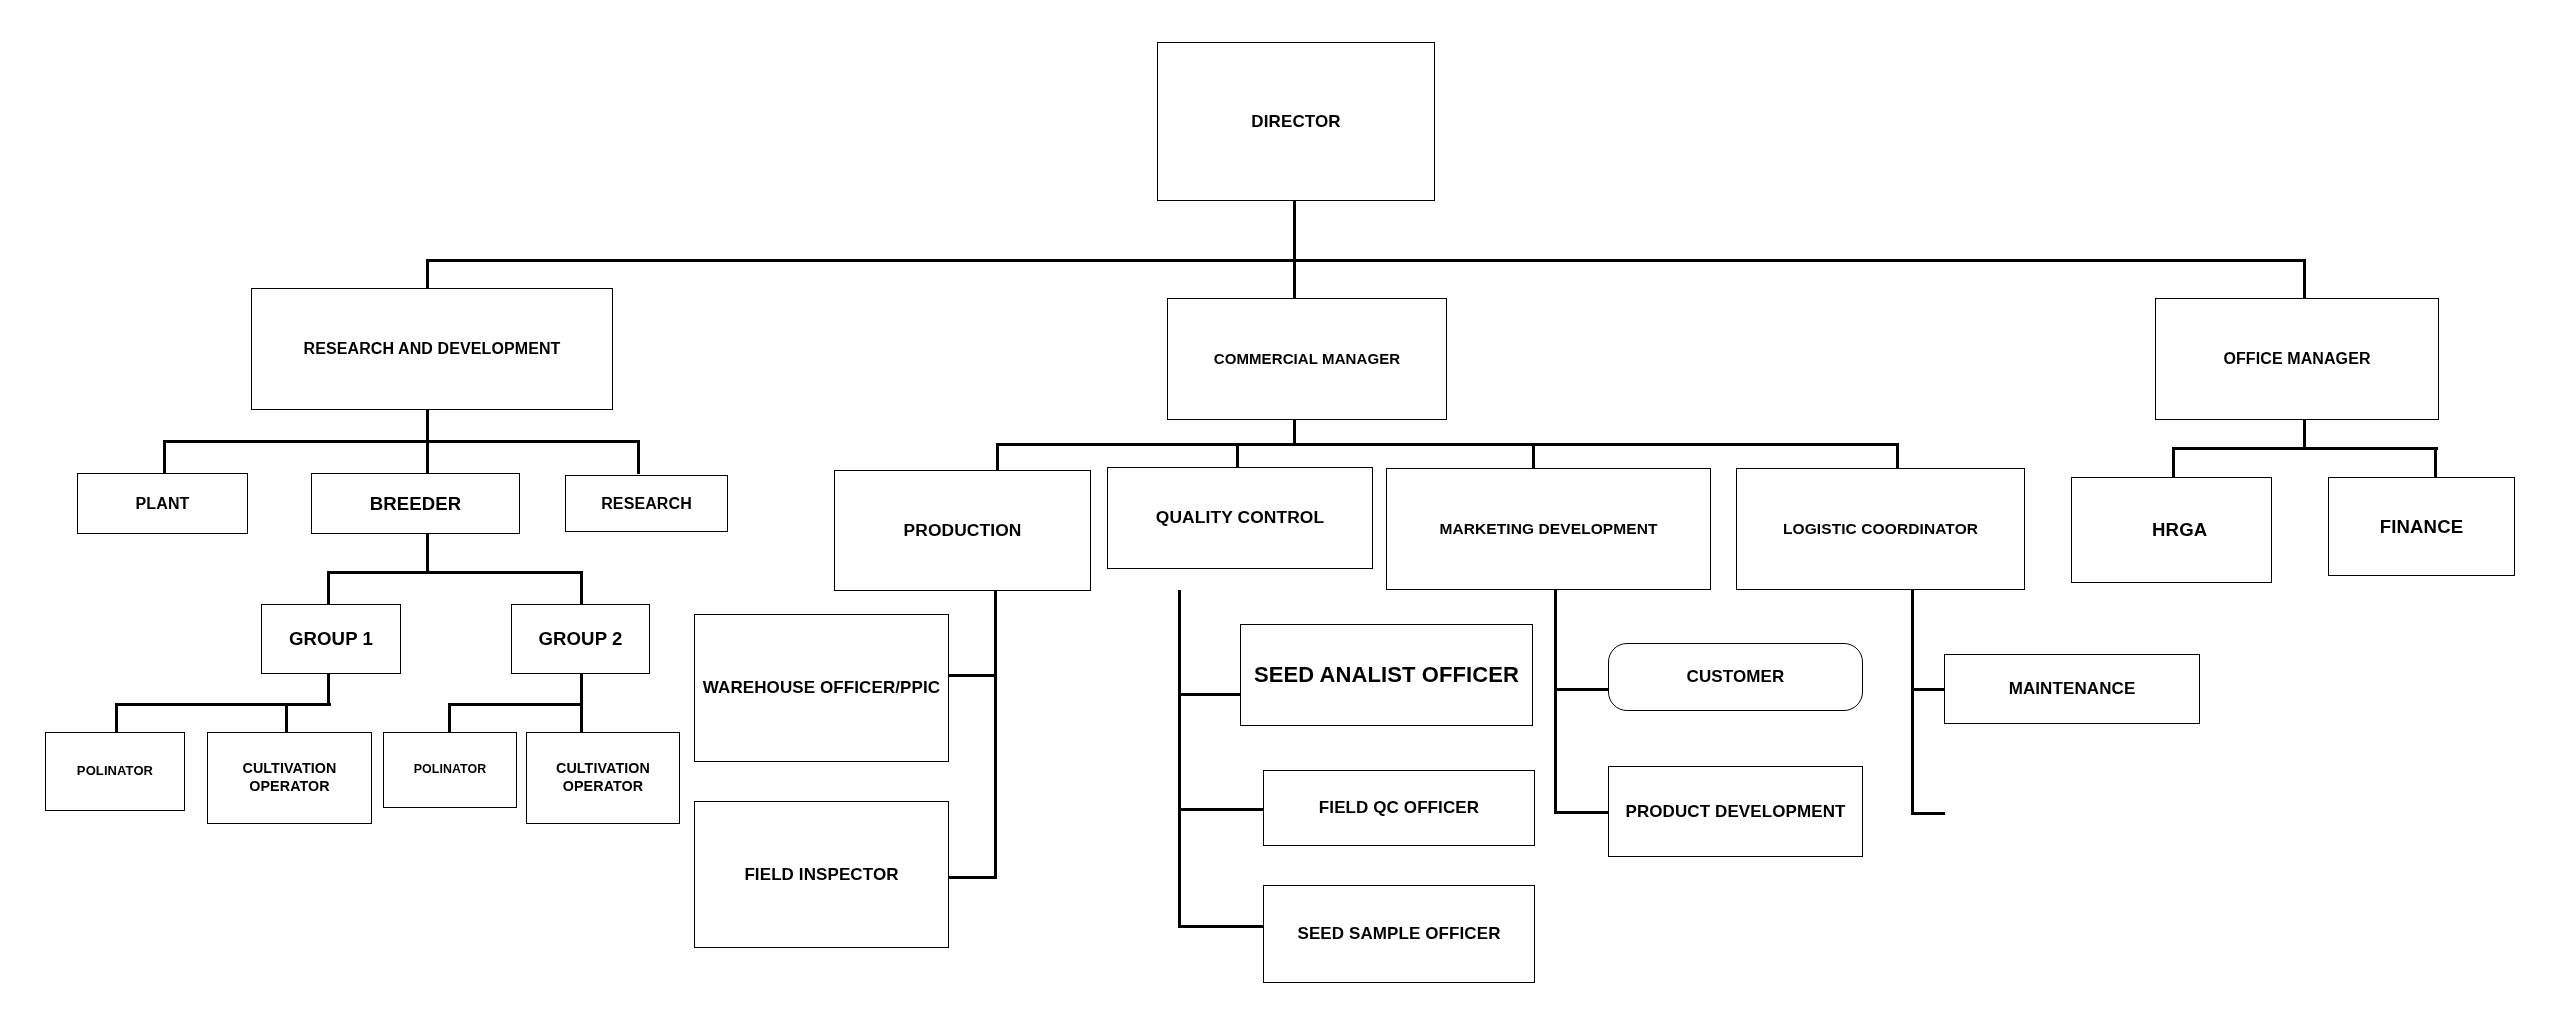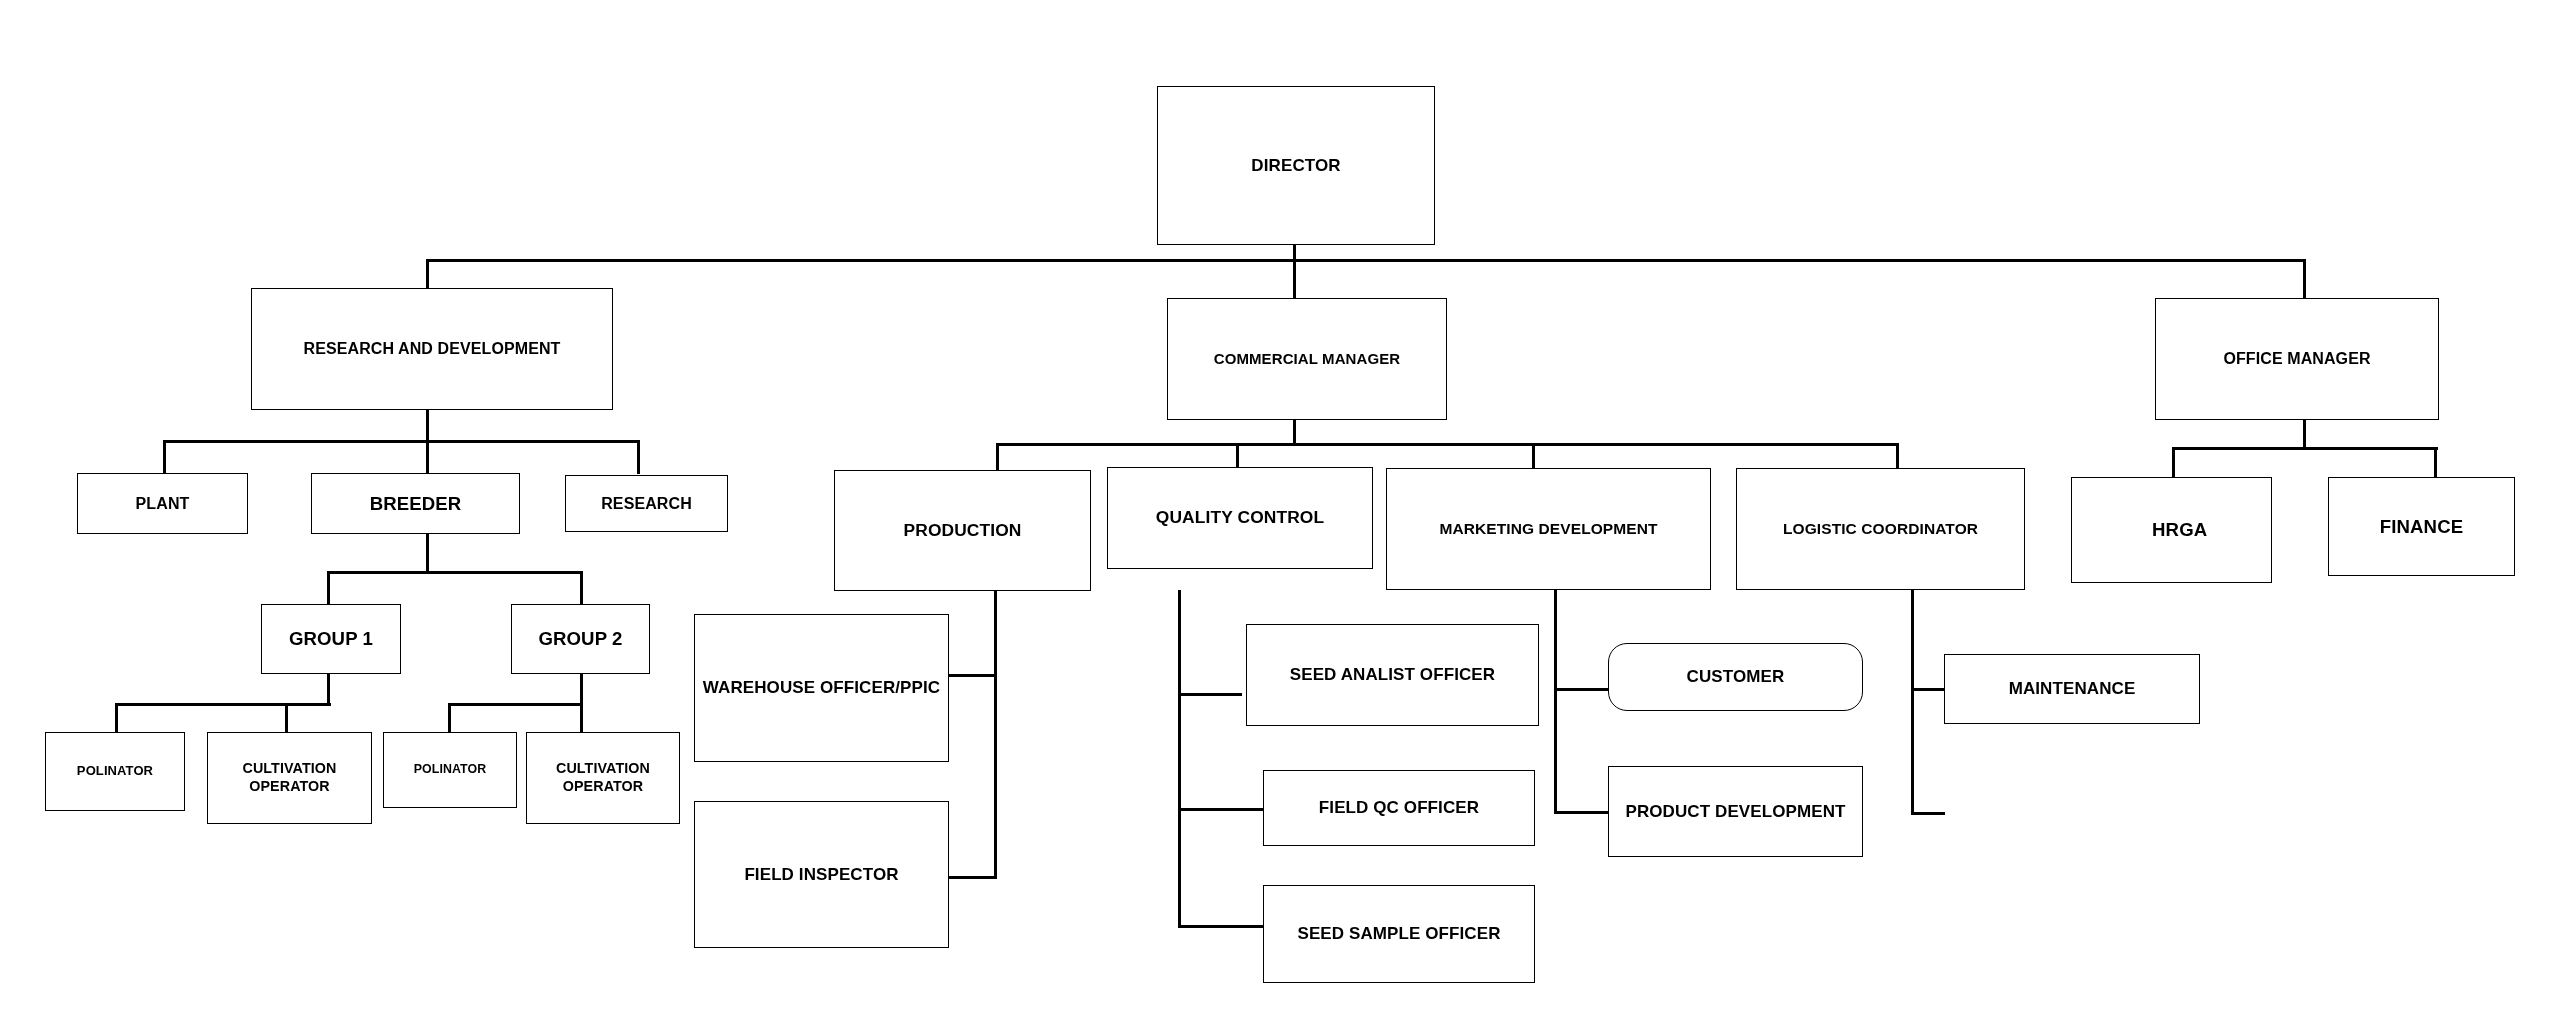--- a/index.html
+++ b/index.html
@@ -99,21 +99,21 @@
 
   <div class="connector v" style="left:1911px; top:590px; height:224px;"></div>
   <div class="connector h" style="left:1911px; top:688px; width:34px;"></div>
   <div class="connector h" style="left:1911px; top:812px; width:34px;"></div>
 
   <div class="connector v" style="left:2303px; top:420px; height:29px;"></div>
   <div class="connector h" style="left:2172px; top:447px; width:266px;"></div>
   <div class="connector v" style="left:2172px; top:447px; height:31px;"></div>
   <div class="connector v" style="left:2434px; top:447px; height:31px;"></div>
 
-  <div class="node" style="left:1157px; top:42px; width:278px; height:159px; font-size:17px;margin-top:44px;">
+  <div class="node" style="left:1157px; top:42px; width:278px; height:159px; font-size:17px;">
     <span>DIRECTOR</span>
   </div>
 
   <div class="node" style="left:251px; top:288px; width:362px; height:122px; font-size:16px;">
     <span>RESEARCH AND DEVELOPMENT</span>
   </div>
 
   <div class="node" style="left:1167px; top:298px; width:280px; height:122px; font-size:15px;">
     <span>COMMERCIAL MANAGER</span>
   </div>
@@ -175,21 +175,21 @@
   </div>
 
   <div class="node" style="left:694px; top:614px; width:255px; height:148px; font-size:17px;">
     <span>WAREHOUSE OFFICER/PPIC</span>
   </div>
 
   <div class="node" style="left:694px; top:801px; width:255px; height:147px; font-size:17px;">
     <span>FIELD INSPECTOR</span>
   </div>
 
-  <div class="node" style="left:1240px; top:624px; width:293px; height:102px; font-size:17px;margin-left:6px;">
+  <div class="node" style="left:1240px; top:624px; width:293px; height:102px; font-size:22px;">
     <span>SEED ANALIST OFFICER</span>
   </div>
 
   <div class="node" style="left:1263px; top:770px; width:272px; height:76px; font-size:17px;">
     <span>FIELD QC OFFICER</span>
   </div>
 
   <div class="node" style="left:1263px; top:885px; width:272px; height:98px; font-size:17px;">
     <span>SEED SAMPLE OFFICER</span>
   </div>

